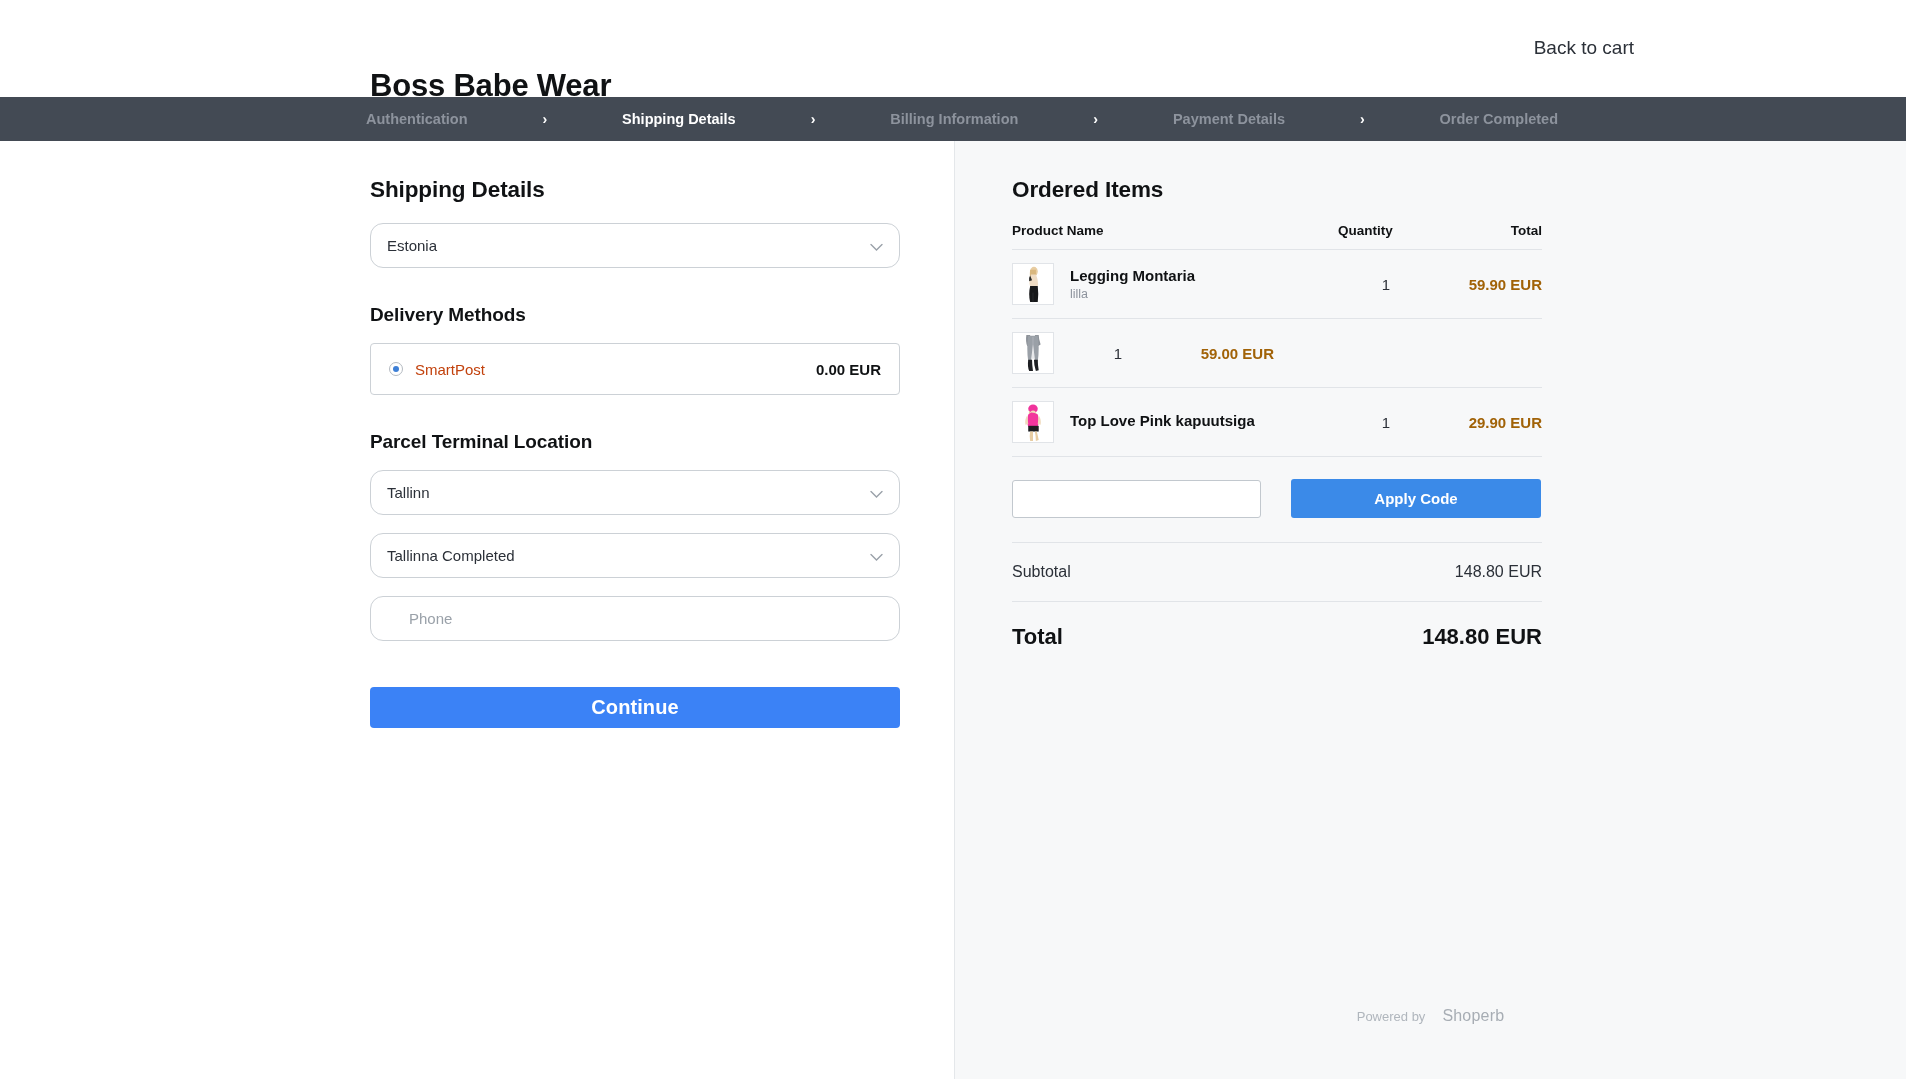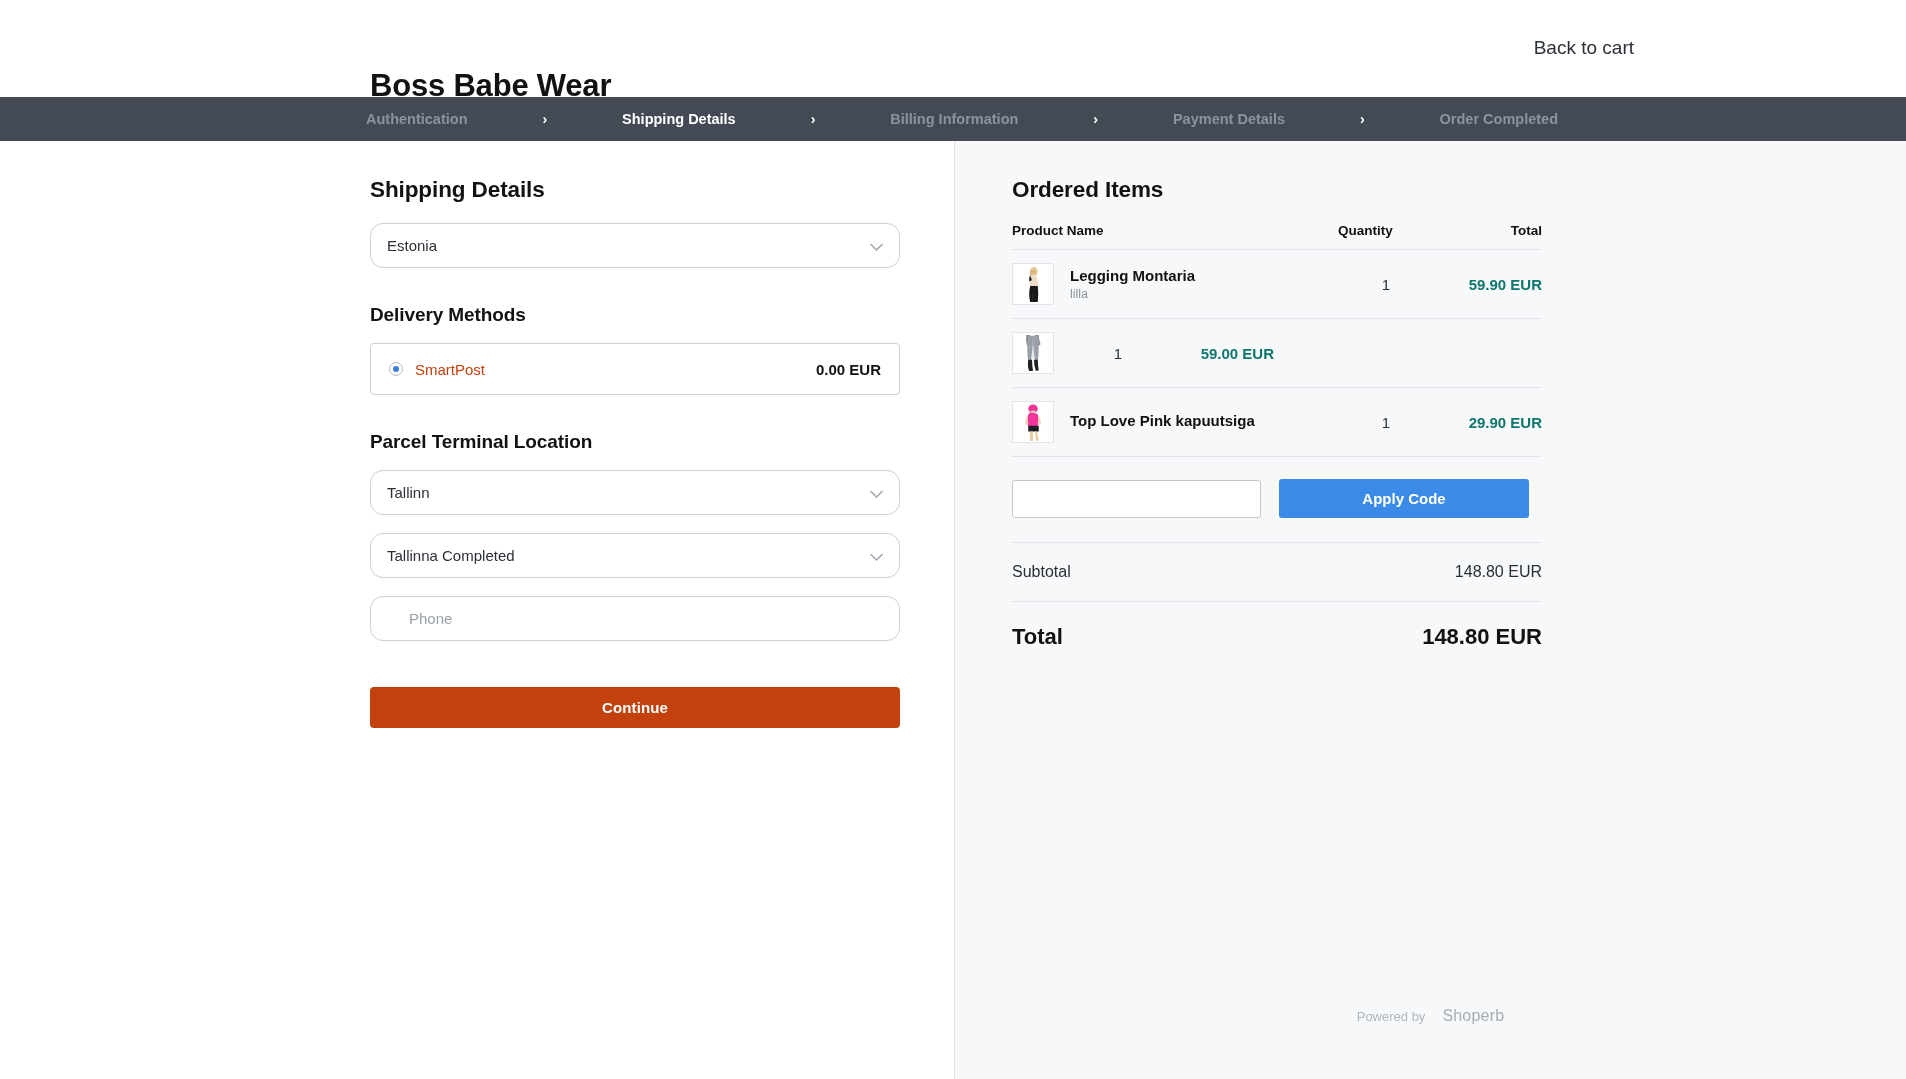--- a/index.html
+++ b/index.html
@@ -158,25 +158,25 @@
     width: 6px; height: 6px;
     border-radius: 50%;
     background: #3d7fd6;
   }
   .delivery-name { font-size: 15px; color: #c2410c; flex: 1; }
   .delivery-price { font-size: 15px; font-weight: bold; color: #101214; }
 
   .continue-btn {
     width: 530px;
     height: 41px;
-    background: #c2410c;
+    background: #3b82f6;
     border: none;
     border-radius: 4px;
     color: #ffffff;
-    font-size: 15px;
+    font-size: 20px;
     font-weight: bold;
     font-family: "Liberation Sans", sans-serif;
     cursor: pointer;
     margin-top: 28px;
     letter-spacing: 0.1px;
   }
 
   
   .summary-wrap { width: 530px; margin-left: 57px; }
   .table-head {
@@ -224,27 +224,27 @@
     width: 96px;
     text-align: center;
     font-size: 15px;
     color: #2b3038;
   }
   .item-total {
     width: 108px;
     text-align: right;
     font-size: 15px;
     font-weight: bold;
-    color: #0f766e;
+    color: #a16207;
   }
 
   .coupon-row {
     display: flex;
     align-items: center;
-    gap: 18px;
+    gap: 30px;
     padding: 22px 0 24px 0;
     border-bottom: 1px solid #e1e4e8;
   }
   .coupon-input {
     width: 249px;
     height: 38px;
     border: 1px solid #c2c8ce;
     border-radius: 3px;
     background: #ffffff;
     padding: 0 12px;

